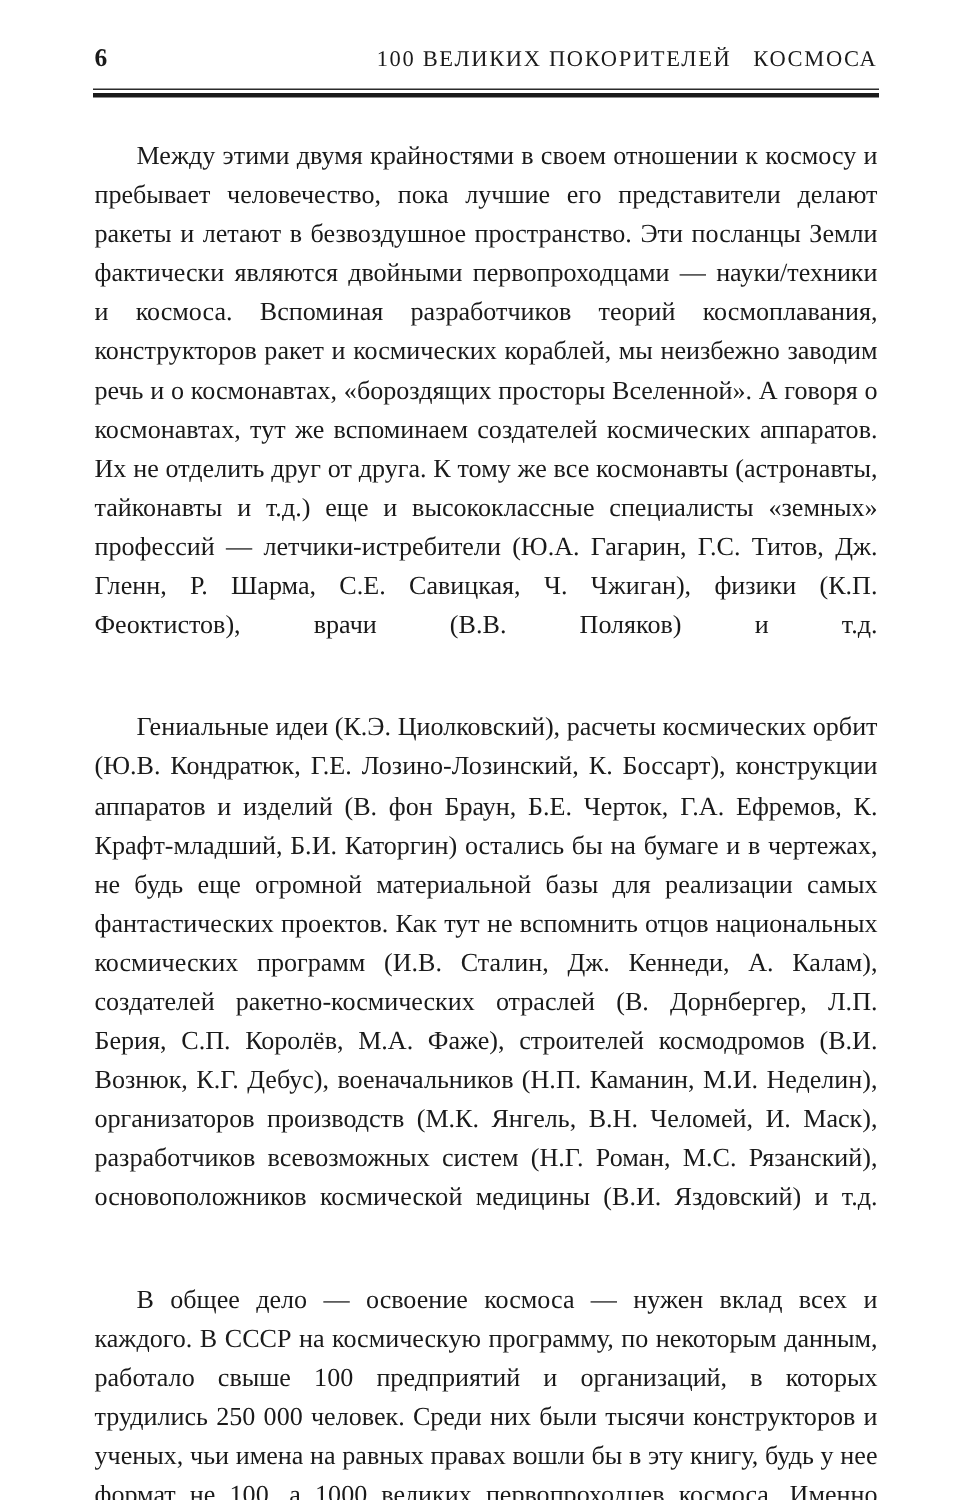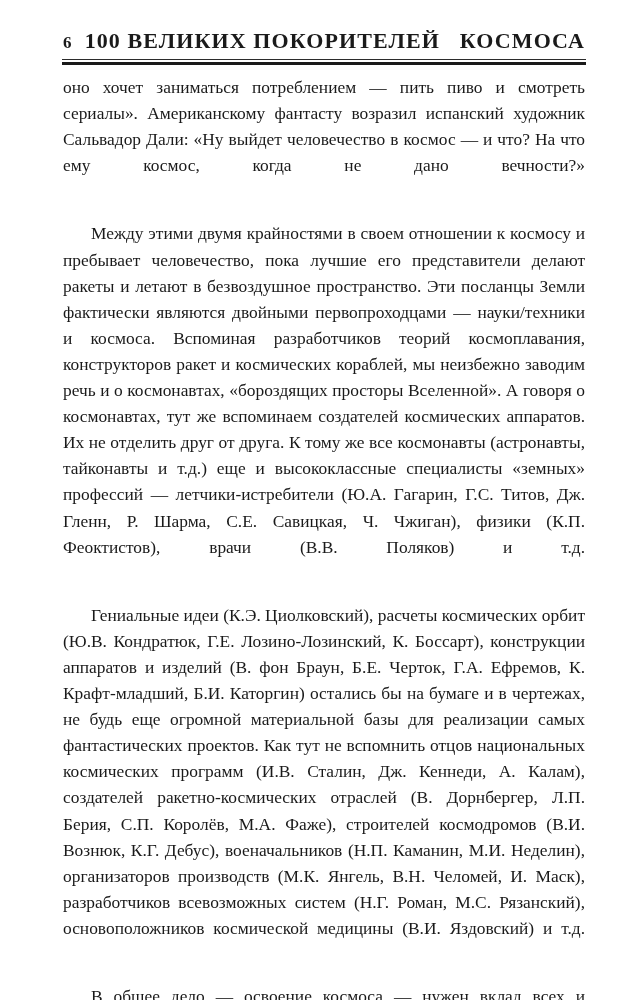--- a/index.html
+++ b/index.html
@@ -28,22 +28,22 @@
     align-items: baseline;
     justify-content: space-between;
   }
   .folio {
     font-size: 17px;
     font-weight: bold;
     letter-spacing: 0.2px;
     line-height: 1;
   }
   .head-title {
-    font-size: 22px;
-    font-weight: bold;
+    font-size: 15px;
+    font-weight: normal;
     letter-spacing: 1.1px;
     line-height: 1;
     white-space: pre;
   }
 
   .head-rule {
     position: absolute;
     left: 62px;
     right: 55px;
   }
@@ -92,19 +92,18 @@
 
   <div class="running-head">
     <span class="folio">6</span>
     <span class="head-title">100 ВЕЛИКИХ ПОКОРИТЕЛЕЙ   КОСМОСА</span>
   </div>
 
   <div class="head-rule thin"></div>
   <div class="head-rule thick"></div>
 
   <div class="textblock">
-    <p class="para">оно хочет заниматься потреблением — пить пиво и смотреть сериалы». Американскому фантасту возразил испанский художник Сальвадор Дали: «Ну выйдет человечество в космос — и что? На что ему космос, когда не дано вечности?»</p>
     <p class="para indent">Между этими двумя крайностями в своем отношении к космосу и пребывает человечество, пока лучшие его представители делают ракеты и летают в безвоздушное пространство. Эти посланцы Земли фактически являются двойными первопроходцами — науки/техники и космоса. Вспоминая разработчиков теорий космоплавания, конструкторов ракет и космических кораблей, мы неизбежно заводим речь и о космонавтах, «бороздящих просторы Вселенной». А говоря о космонавтах, тут же вспоминаем создателей космических аппаратов. Их не отделить друг от друга. К тому же все космонавты (астронавты, тайконавты и т.д.) еще и высококлассные специалисты «земных» профессий — летчики-истребители (Ю.А. Гагарин, Г.С. Титов, Дж. Гленн, Р. Шарма, С.Е. Савицкая, Ч. Чжиган), физики (К.П. Феоктистов), врачи (В.В. Поляков) и т.д.</p>
     <p class="para indent">Гениальные идеи (К.Э. Циолковский), расчеты космических орбит (Ю.В. Кондратюк, Г.Е. Лозино-Лозинский, К. Боссарт), конструкции аппаратов и изделий (В. фон Браун, Б.Е. Черток, Г.А. Ефремов, К. Крафт-младший, Б.И. Каторгин) остались бы на бумаге и в чертежах, не будь еще огромной материальной базы для реализации самых фантастических проектов. Как тут не вспомнить отцов национальных космических программ (И.В. Сталин, Дж. Кеннеди, А. Калам), создателей ракетно-космических отраслей (В. Дорнбергер, Л.П. Берия, С.П. Королёв, М.А. Фаже), строителей космодромов (В.И. Вознюк, К.Г. Дебус), военачальников (Н.П. Каманин, М.И. Неделин), организаторов производств (М.К. Янгель, В.Н. Челомей, И. Маск), разработчиков всевозможных систем (Н.Г. Роман, М.С. Рязанский), основоположников космической медицины (В.И. Яздовский) и т.д.</p>
     <p class="para indent">В общее дело — освоение космоса — нужен вклад всех и каждого. В СССР на космическую программу, по некоторым данным, работало свыше 100 предприятий и организаций, в которых трудились 250 000 человек. Среди них были тысячи конструкторов и ученых, чьи имена на равных правах вошли бы в эту книгу, будь у нее формат не 100, а 1000 великих первопроходцев космоса. Именно такой коллективистский подход под жестким контролем партийного и хозяйственного руководства СССР</p>
   </div>
 
 </div>
 
 </body></html>

